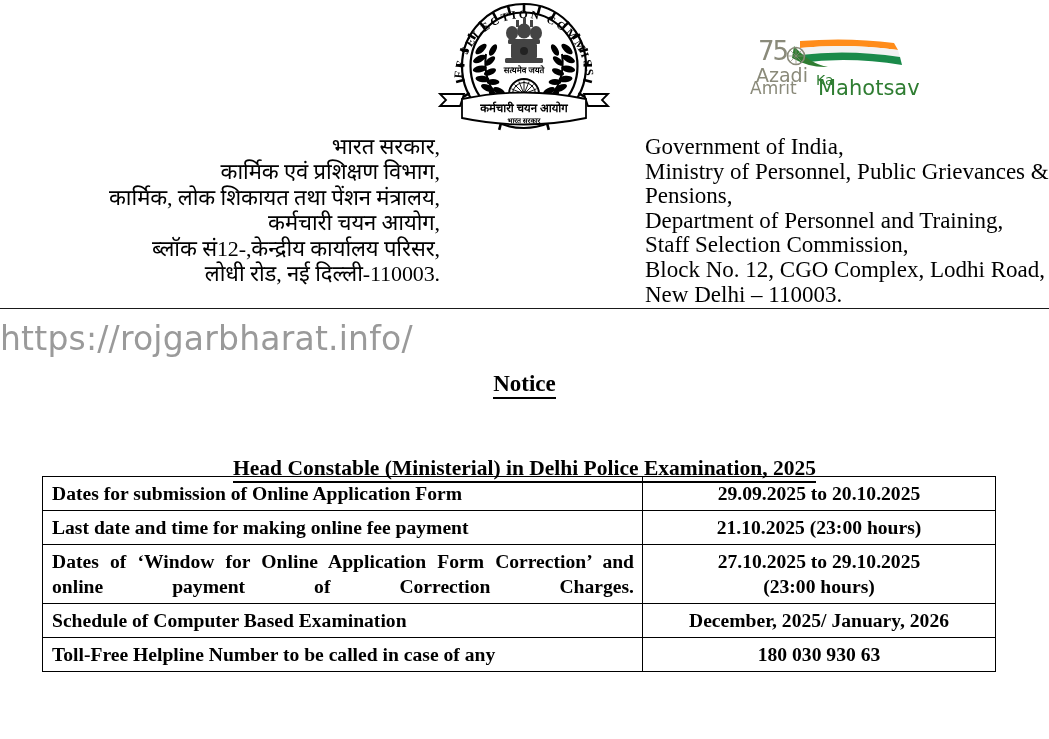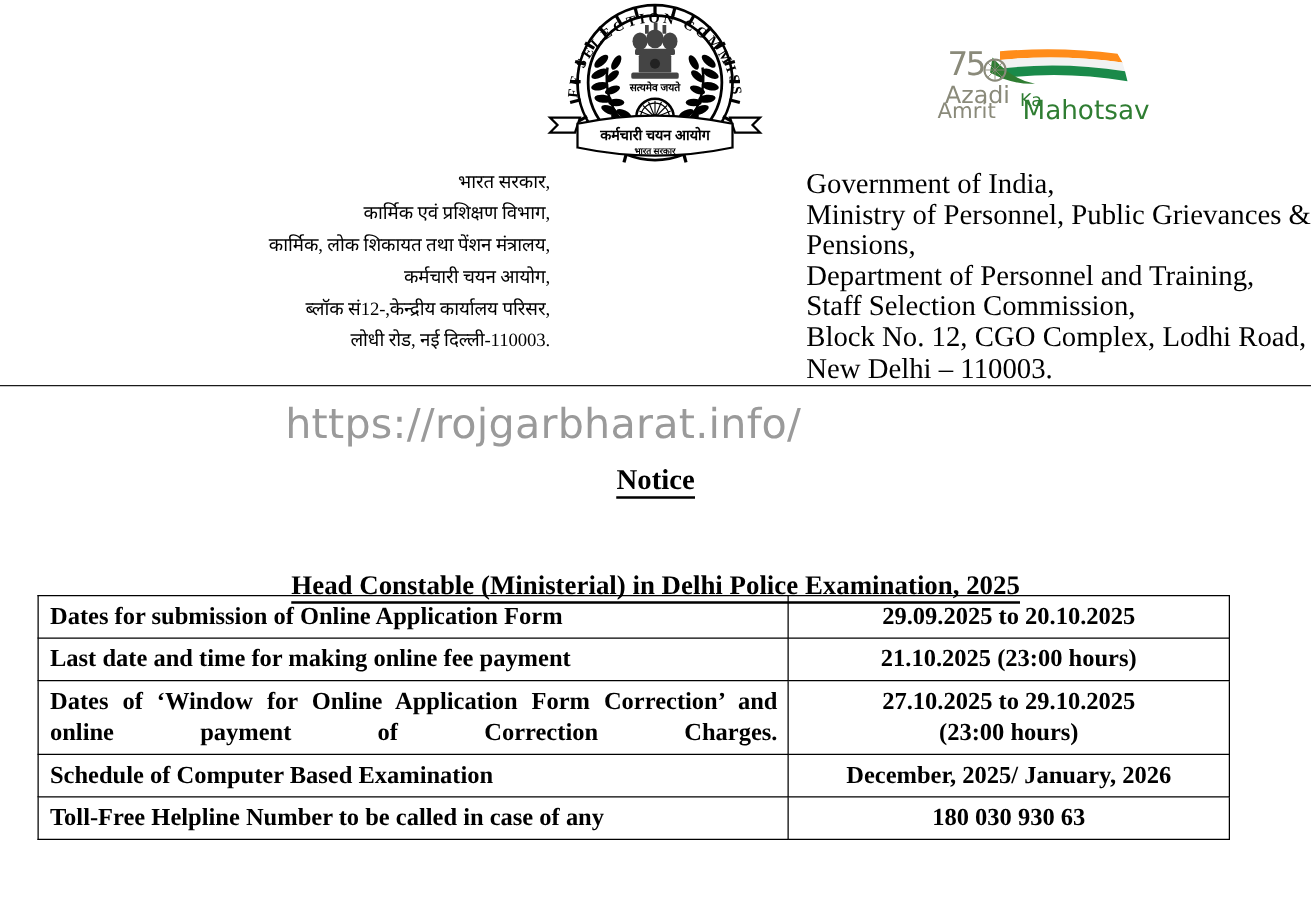--- a/index.html
+++ b/index.html
@@ -41,21 +41,21 @@
     position: relative;
     height: 172px;
   }
   #address-hindi {
     position: absolute;
     left: 20px;
     top: 2px;
     width: 420px;
     text-align: right;
     font-family: "Liberation Serif", "DejaVu Serif", serif;
-    font-size: 15px;
+    font-size: 22px;
     line-height: 25.4px;
     letter-spacing: -0.1px;
   }
   #address-english {
     position: absolute;
     left: 645px;
     top: 3px;
     width: 400px;
     text-align: left;
     font-size: 23px;
@@ -72,21 +72,21 @@
     height: 0;
     border-top: 1.6px solid #1a1a1a;
   }
 
   
   #watermark {
     position: absolute;
     left: 0;
     top: 319px;
     width: 869px;
-    text-align: center;
+    text-align: left;
     font-family: "DejaVu Sans", "Liberation Sans", sans-serif;
     font-size: 33px;
     font-weight: 400;
     color: #9a9a9a;
     letter-spacing: 0.2px;
   }
 
   
   #notice-title {
     position: absolute;
@@ -112,21 +112,21 @@
     margin-top: 28px;
   }
   #exam-title span {
     border-bottom: 2.2px solid #000;
     padding-bottom: 1px;
   }
 
   
   #schedule-table {
     position: absolute;
-    left: 30px;
+    left: 42px;
     top: 476px;
     width: 922px;
     border-collapse: collapse;
     table-layout: fixed;
   }
   #schedule-table td {
     border: 1.4px solid #000;
     font-weight: bold;
     font-size: 19.6px;
     line-height: 25px;

